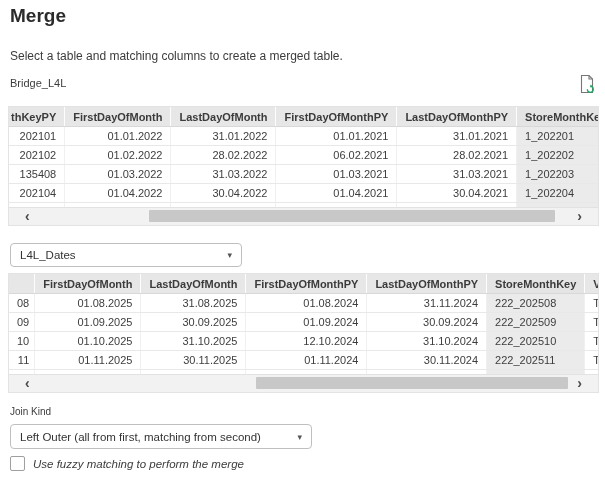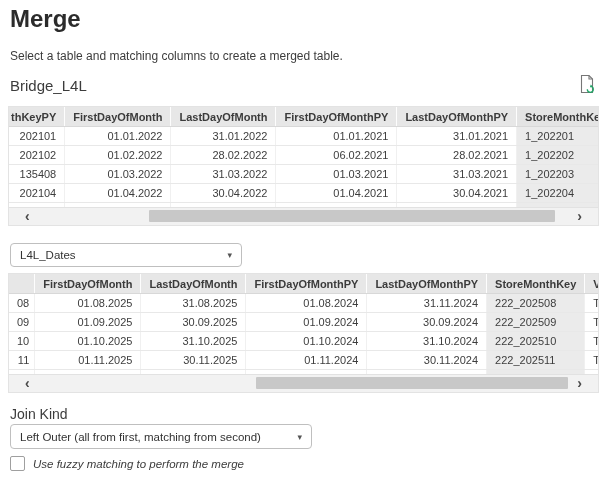--- a/index.html
+++ b/index.html
@@ -1,20 +1,20 @@
 <!DOCTYPE html>
 <html><head>
 <meta charset="utf-8">
 <style>
   html,body{margin:0;padding:0;background:#fff;}
   .wrap{position:relative;width:605px;height:480px;background:#fff;overflow:hidden;
         font-family:"Liberation Sans",sans-serif;color:#333;}
-  .title{position:absolute;left:10px;top:5px;font-size:24px;font-weight:700;color:#2b2b2b;}
+  .title{position:absolute;left:10px;top:5px;font-size:19px;font-weight:700;color:#2b2b2b;}
   .subtitle{position:absolute;left:10px;top:49px;font-size:12px;color:#3c3c3c;}
-  .tbl-label{position:absolute;left:10px;top:77px;font-size:15px;color:#3c3c3c;}
+  .tbl-label{position:absolute;left:10px;top:77px;font-size:11px;color:#3c3c3c;}
   .doc-icon{position:absolute;right:9px;top:74px;width:18px;height:20px;cursor:pointer;}
 
   .grid{position:absolute;left:8px;width:589px;height:118px;overflow:hidden;
         border:1px solid #e3e3e3;background:#fff;}
   .grid1{top:106px;}
   .grid2{top:273px;}
   table{border-collapse:collapse;table-layout:fixed;}
   th{background:#e7e7e7;font-size:11px;font-weight:700;color:#3b3b3b;text-align:left;
      padding:3px 8px;border-right:1px solid #fdfdfd;border-bottom:1px solid #d8d8d8;
      white-space:nowrap;overflow:hidden;height:13px;}
@@ -36,21 +36,21 @@
   .thumb2{left:247px;width:312px;}
 
   .dropdown{position:absolute;background:#fff;border:1px solid #bfbfbf;border-radius:4px;
             font-size:11.5px;color:#333;cursor:pointer;}
   .dd-text{position:absolute;left:9px;top:50%;transform:translateY(-50%);white-space:nowrap;}
   .dd-arrow{position:absolute;right:9px;top:50%;transform:translateY(-50%);
             font-size:9px;color:#555;}
   .dd1{left:10px;top:243px;width:214px;height:22px;padding-left:16px;}
   .dd2{left:10px;top:424px;width:300px;height:23px;}
 
-  .join-label{position:absolute;left:10px;top:406px;font-size:14px;color:#3c3c3c;}
+  .join-label{position:absolute;left:10px;top:406px;font-size:10px;color:#3c3c3c;}
   .cb-row{position:absolute;left:10px;top:456px;display:flex;align-items:center;cursor:pointer;}
   .cb-box{width:13px;height:13px;border:1px solid #9f9f9f;background:#fff;border-radius:2px;}
   .cb-label{margin-left:8px;font-size:11.5px;color:#3c3c3c;font-style:italic;}
 </style>
 </head>
 <body>
 
 <div class="wrap">
 
   <div class="title">Merge</div>
@@ -175,21 +175,21 @@
         <td class="num">30.09.2025</td>
         <td class="num">01.09.2024</td>
         <td class="num">30.09.2024</td>
         <td class="sel">222_202509</td>
         <td class="num">TRUE</td>
       </tr>
       <tr>
         <td class="num cut">10</td>
         <td class="num">01.10.2025</td>
         <td class="num">31.10.2025</td>
-        <td class="num">01.10.2024</td>
+        <td class="num">12.10.2024</td>
         <td class="num">31.10.2024</td>
         <td class="sel">222_202510</td>
         <td class="num">TRUE</td>
       </tr>
       <tr>
         <td class="num cut">11</td>
         <td class="num">01.11.2025</td>
         <td class="num">30.11.2025</td>
         <td class="num">01.11.2024</td>
         <td class="num">30.11.2024</td>

